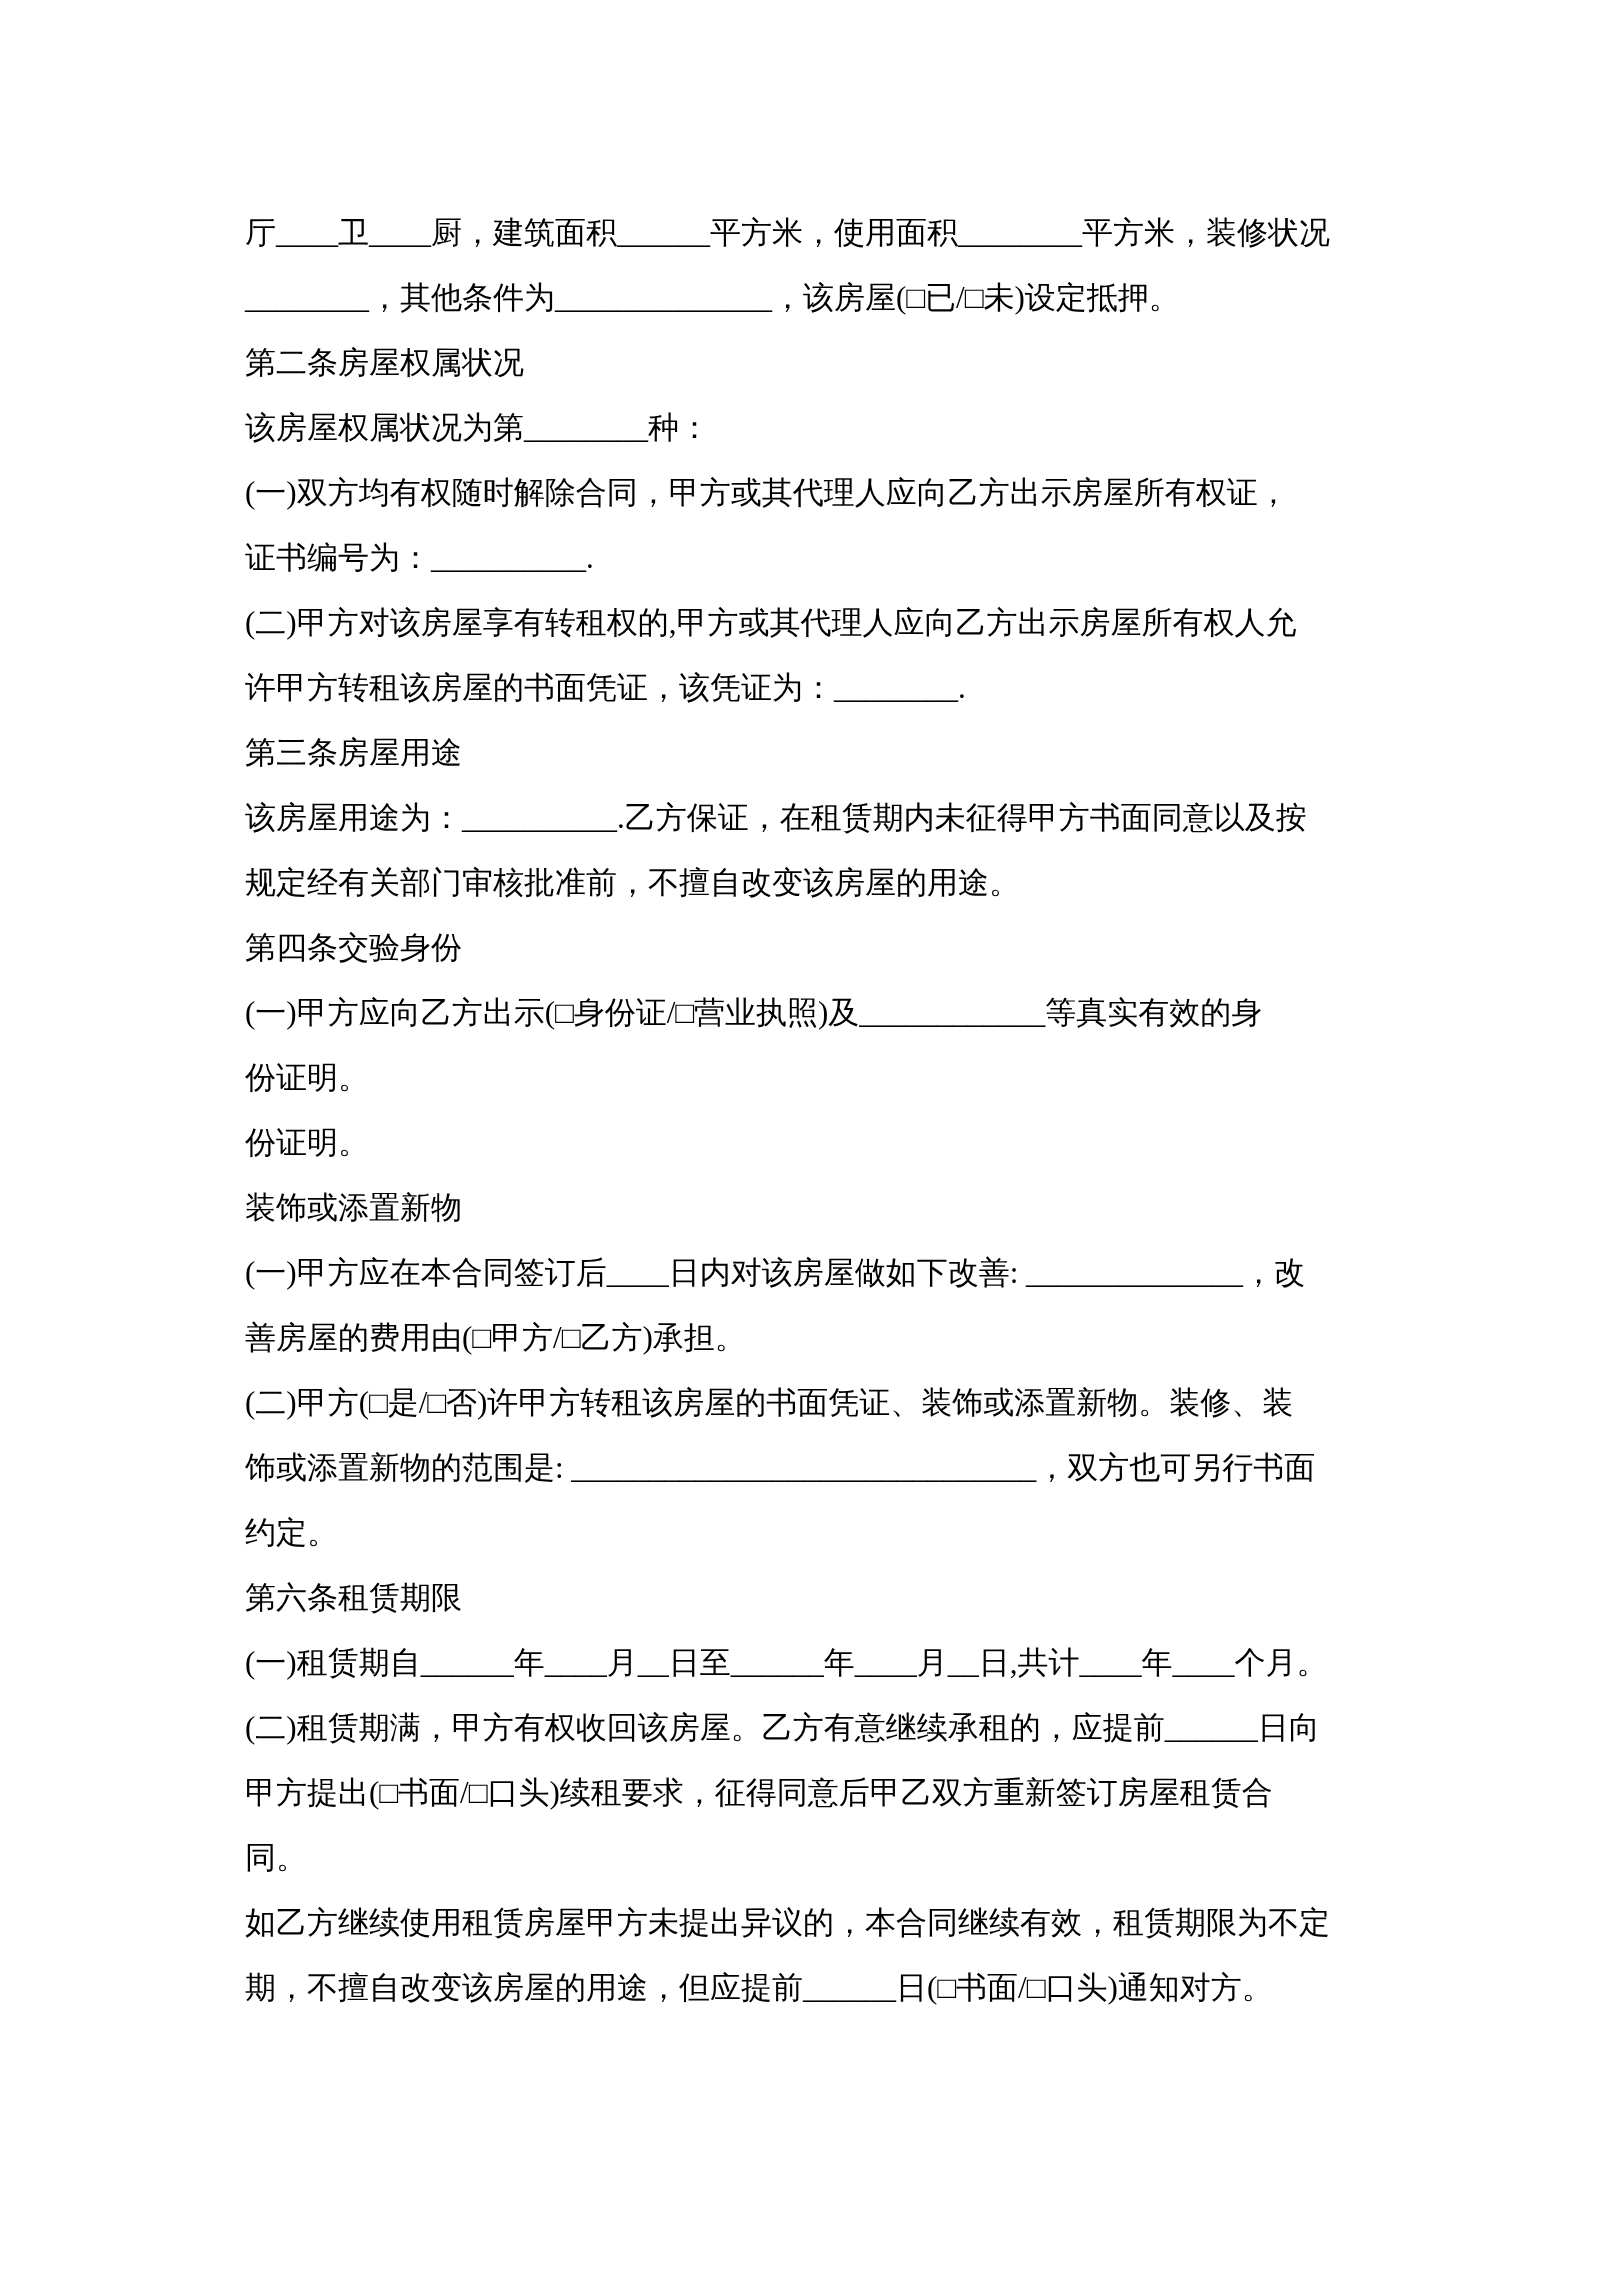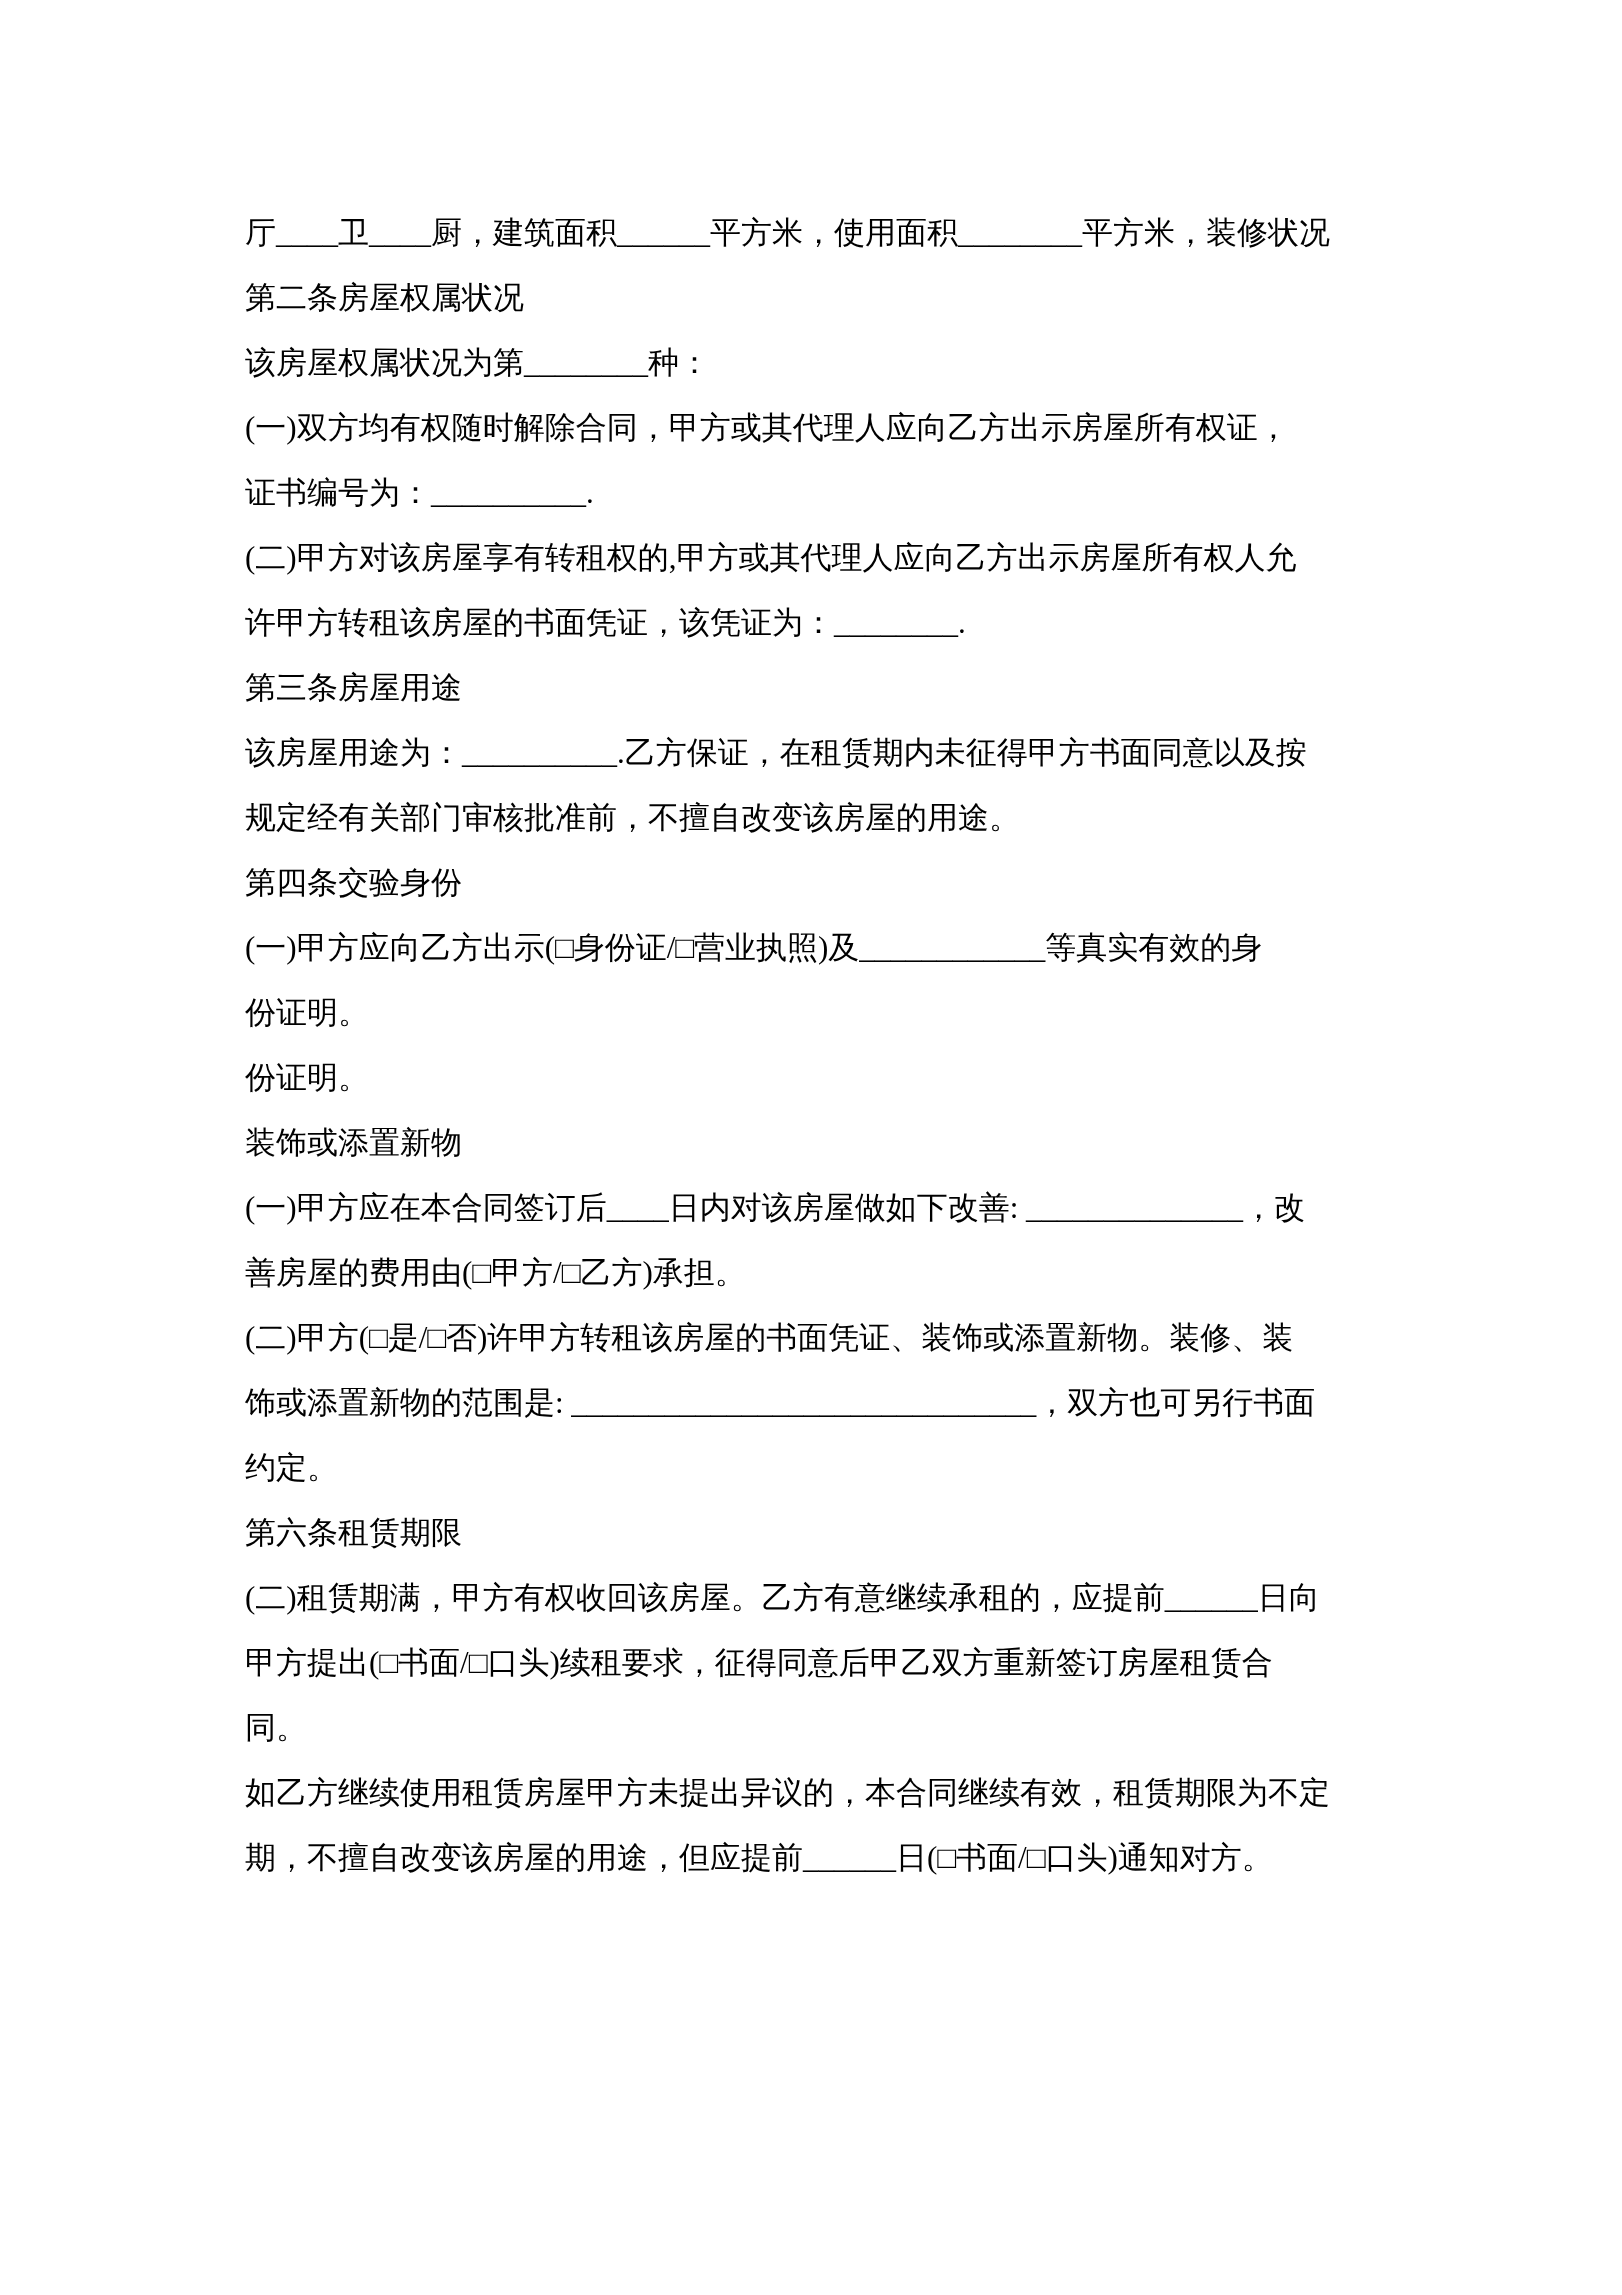--- a/index.html
+++ b/index.html
@@ -34,40 +34,42 @@
     text-align: left;
     font-kerning: none;
   }
 </style>
 </head>
 <body>
 
 <div class="page">
   <div class="doc-body">
       <div class="line">厅____卫____厨，建筑面积______平方米，使用面积________平方米，装修状况</div>
+      <div class="line">________，其他条件为______________，该房屋(□已/□未)设定抵押。</div>
       <div class="line">第二条房屋权属状况</div>
       <div class="line">该房屋权属状况为第________种：</div>
       <div class="line">(一)双方均有权随时解除合同，甲方或其代理人应向乙方出示房屋所有权证，</div>
       <div class="line">证书编号为：__________.</div>
       <div class="line">(二)甲方对该房屋享有转租权的,甲方或其代理人应向乙方出示房屋所有权人允</div>
       <div class="line">许甲方转租该房屋的书面凭证，该凭证为：________.</div>
       <div class="line">第三条房屋用途</div>
       <div class="line">该房屋用途为：__________.乙方保证，在租赁期内未征得甲方书面同意以及按</div>
       <div class="line">规定经有关部门审核批准前，不擅自改变该房屋的用途。</div>
       <div class="line">第四条交验身份</div>
       <div class="line">(一)甲方应向乙方出示(□身份证/□营业执照)及____________等真实有效的身</div>
       <div class="line">份证明。</div>
       <div class="line">份证明。</div>
       <div class="line">装饰或添置新物</div>
       <div class="line">(一)甲方应在本合同签订后____日内对该房屋做如下改善: ______________，改</div>
       <div class="line">善房屋的费用由(□甲方/□乙方)承担。</div>
       <div class="line">(二)甲方(□是/□否)许甲方转租该房屋的书面凭证、装饰或添置新物。装修、装</div>
       <div class="line">饰或添置新物的范围是: ______________________________，双方也可另行书面</div>
       <div class="line">约定。</div>
       <div class="line">第六条租赁期限</div>
+      <div class="line">(一)租赁期自______年____月__日至______年____月__日,共计____年____个月。</div>
       <div class="line">(二)租赁期满，甲方有权收回该房屋。乙方有意继续承租的，应提前______日向</div>
       <div class="line">甲方提出(□书面/□口头)续租要求，征得同意后甲乙双方重新签订房屋租赁合</div>
       <div class="line">同。</div>
       <div class="line">如乙方继续使用租赁房屋甲方未提出异议的，本合同继续有效，租赁期限为不定</div>
       <div class="line">期，不擅自改变该房屋的用途，但应提前______日(□书面/□口头)通知对方。</div>
     </div>
 </div>
 
 
 </body></html>

